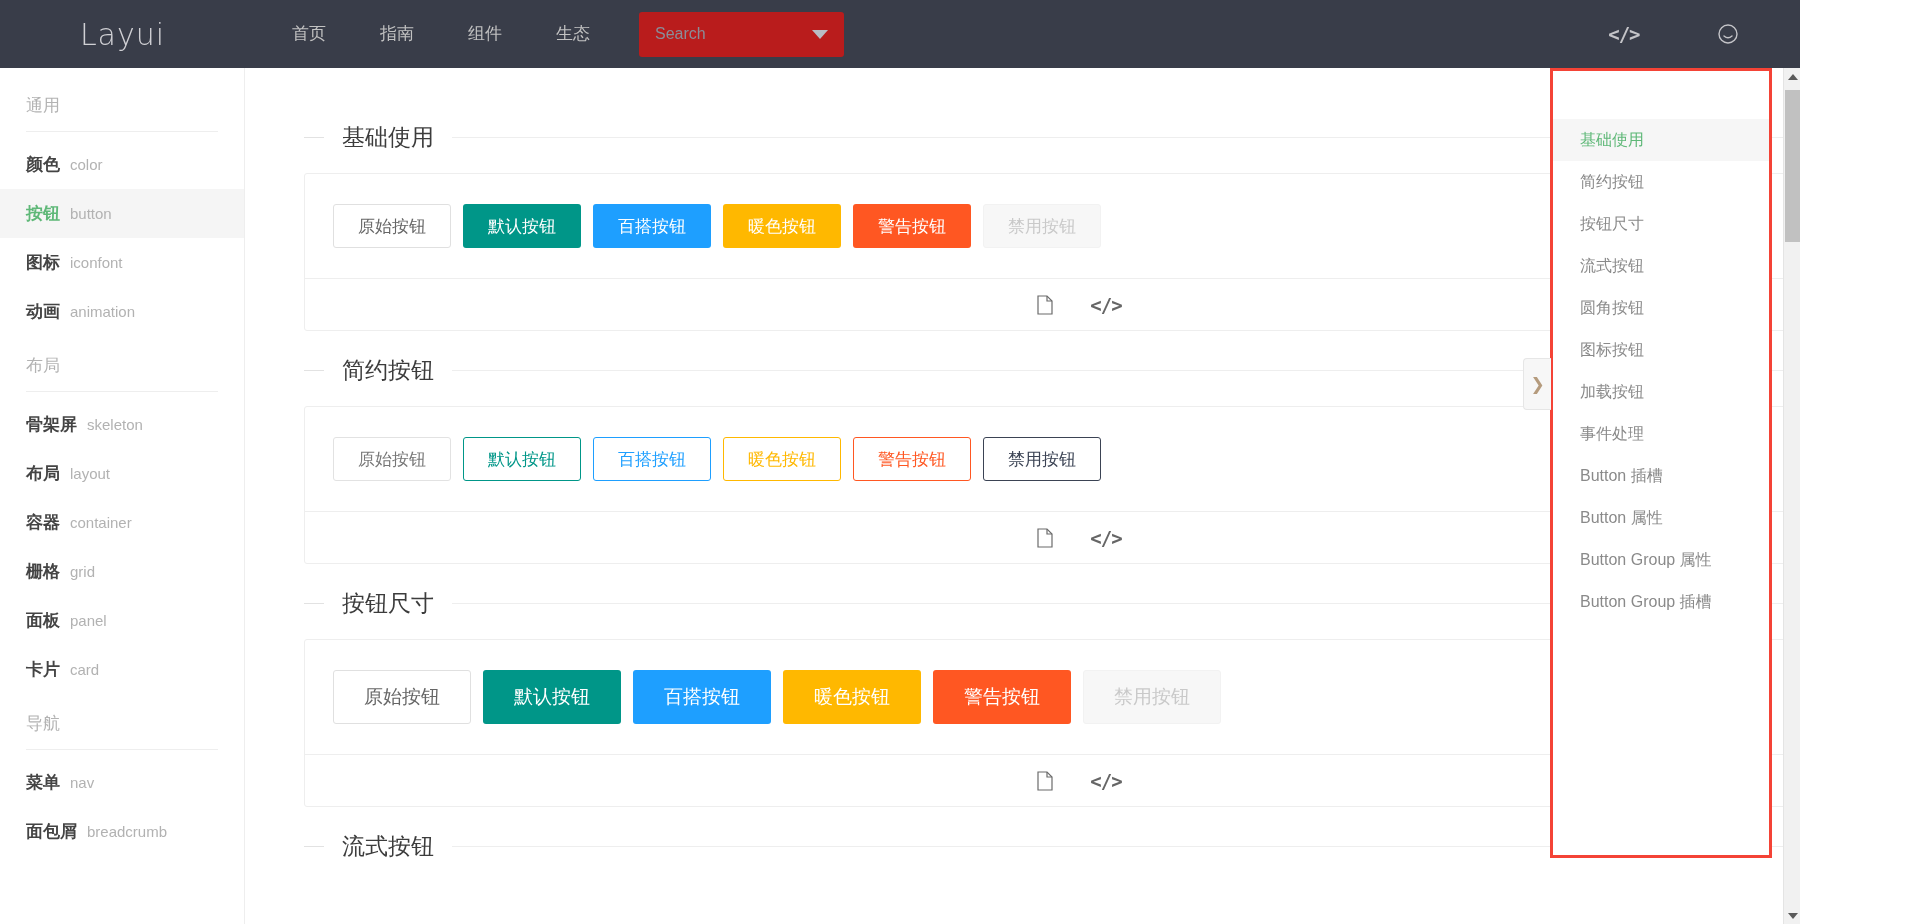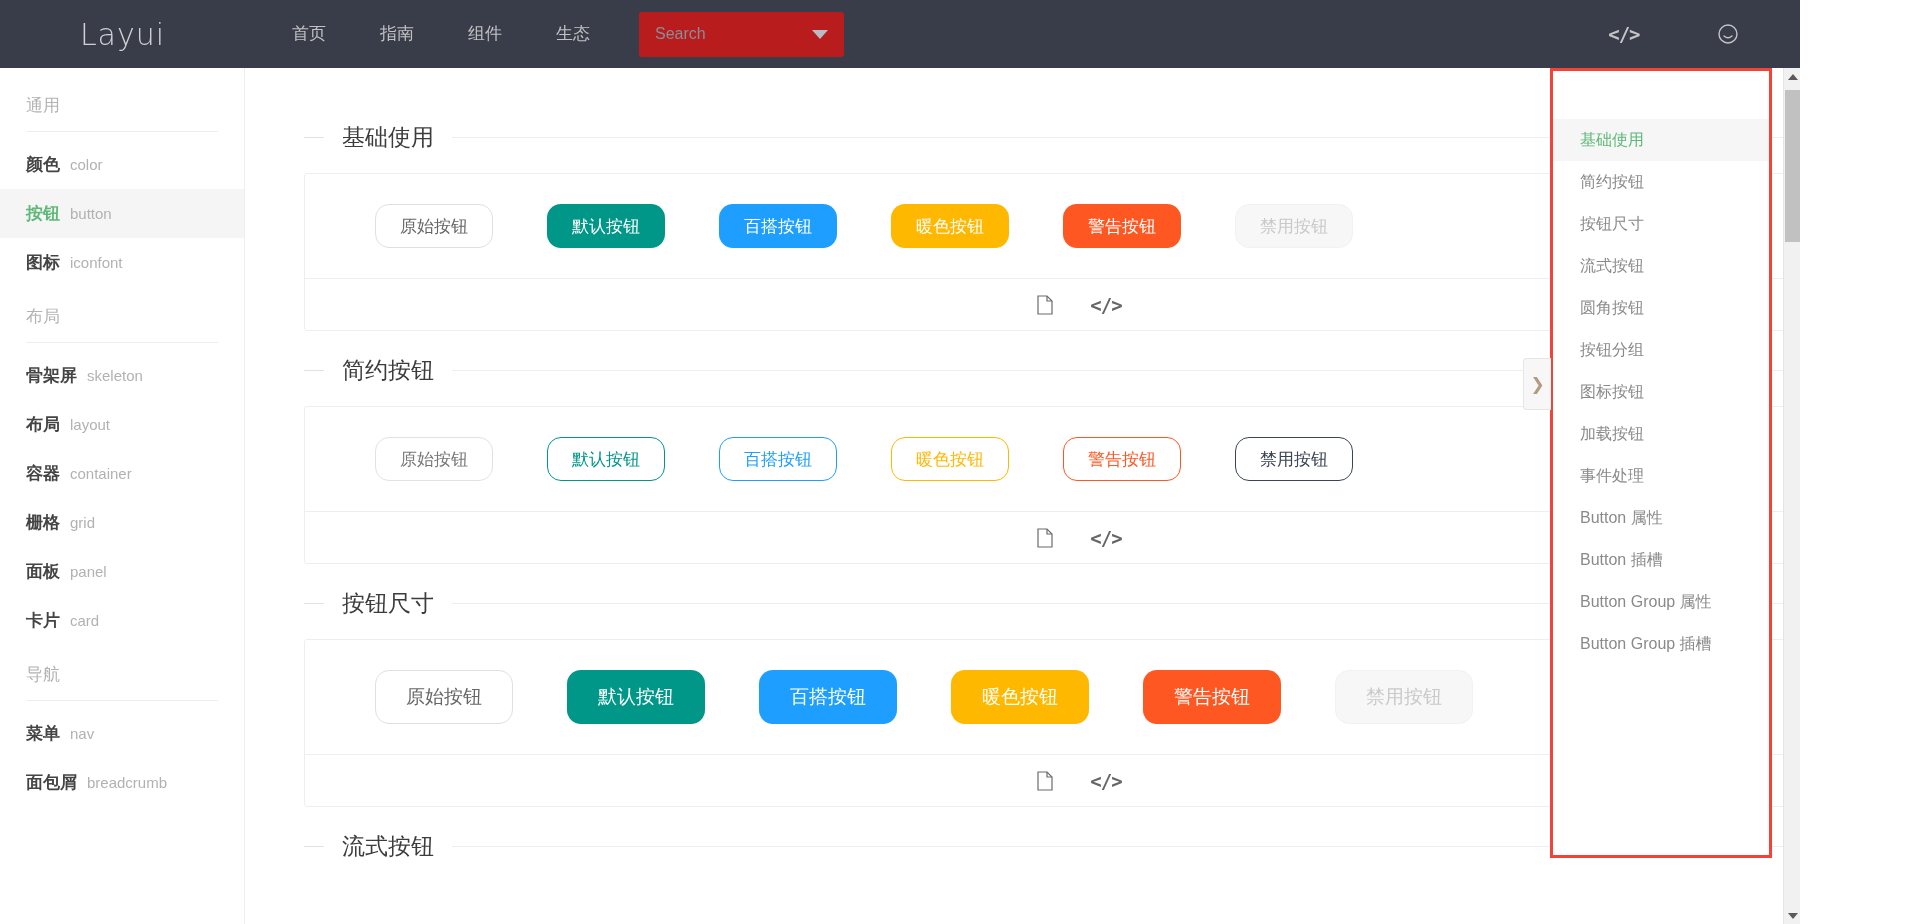--- a/index.html
+++ b/index.html
@@ -86,25 +86,24 @@
   .card-body { padding: 30px 28px; }
   .card-foot {
     border-top:1px solid #eeeeee; height:52px; display:flex;
     align-items:center; justify-content:center; gap:36px;
   }
   .foot-icon { cursor:pointer; display:flex; align-items:center; color:#666; }
 
   
   .btn-row { display:flex; align-items:center; gap:12px; flex-wrap:wrap; }
   .btn {
-    height:44px; padding:0 24px; font-size:17px; border-radius:14px;
+    height:44px; padding:0 24px; font-size:17px; border-radius:3px;
     display:inline-flex; align-items:center; justify-content:center;
     cursor:pointer; border:1px solid transparent; white-space:nowrap;
     font-family:"Liberation Sans", sans-serif;
-    margin-left:42px;
   }
   .btn-lg { height:54px; padding:0 30px; font-size:19px; }
   .btn-primary-plain { background:#fff; color:#666; border:1px solid #e0e0e0; }
   .btn-normal  { background:#009688; color:#fff; }
   .btn-blue    { background:#1E9FFF; color:#fff; }
   .btn-warm    { background:#FFB800; color:#fff; }
   .btn-danger  { background:#FF5722; color:#fff; }
   .btn-disabled{ background:#f7f7f7; color:#c9c9c9; border:1px solid #f2f2f2; cursor:not-allowed; }
 
   .btn-o-primary { background:#fff; color:#777; border:1px solid #e2e2e2; }
@@ -198,20 +197,24 @@
       <span class="cn">颜色</span>
       <span class="en">color</span>
     </div>
     <div class="side-item active">
       <span class="cn">按钮</span>
       <span class="en">button</span>
     </div>
     <div class="side-item">
       <span class="cn">图标</span>
       <span class="en">iconfont</span>
+    </div>
+    <div class="side-item">
+      <span class="cn">动画</span>
+      <span class="en">animation</span>
     </div>
 
     <div class="side-group-title">布局</div>
     <div class="side-sep"></div>
     <div class="side-item">
       <span class="cn">骨架屏</span>
       <span class="en">skeleton</span>
     </div>
     <div class="side-item">
       <span class="cn">布局</span>
@@ -359,26 +362,25 @@
     <div class="toc-handle">❯</div>
   </div>
 
   <div class="toc-wrap">
     <div class="toc-list">
       <div class="toc-item active">基础使用</div>
       <div class="toc-item">简约按钮</div>
       <div class="toc-item">按钮尺寸</div>
       <div class="toc-item">流式按钮</div>
       <div class="toc-item">圆角按钮</div>
-      <div class="toc-item">按钮分组</div>
       <div class="toc-item">图标按钮</div>
       <div class="toc-item">加载按钮</div>
       <div class="toc-item">事件处理</div>
+      <div class="toc-item">Button 插槽</div>
       <div class="toc-item">Button 属性</div>
-      <div class="toc-item">Button 插槽</div>
       <div class="toc-item">Button Group 属性</div>
       <div class="toc-item">Button Group 插槽</div>
     </div>
   </div>
 
   <div class="scrollbar-v">
     <div class="sb-arrow top">
         <span class="tri-up"></span>
       </div>
     <div class="sb-thumb"></div>

